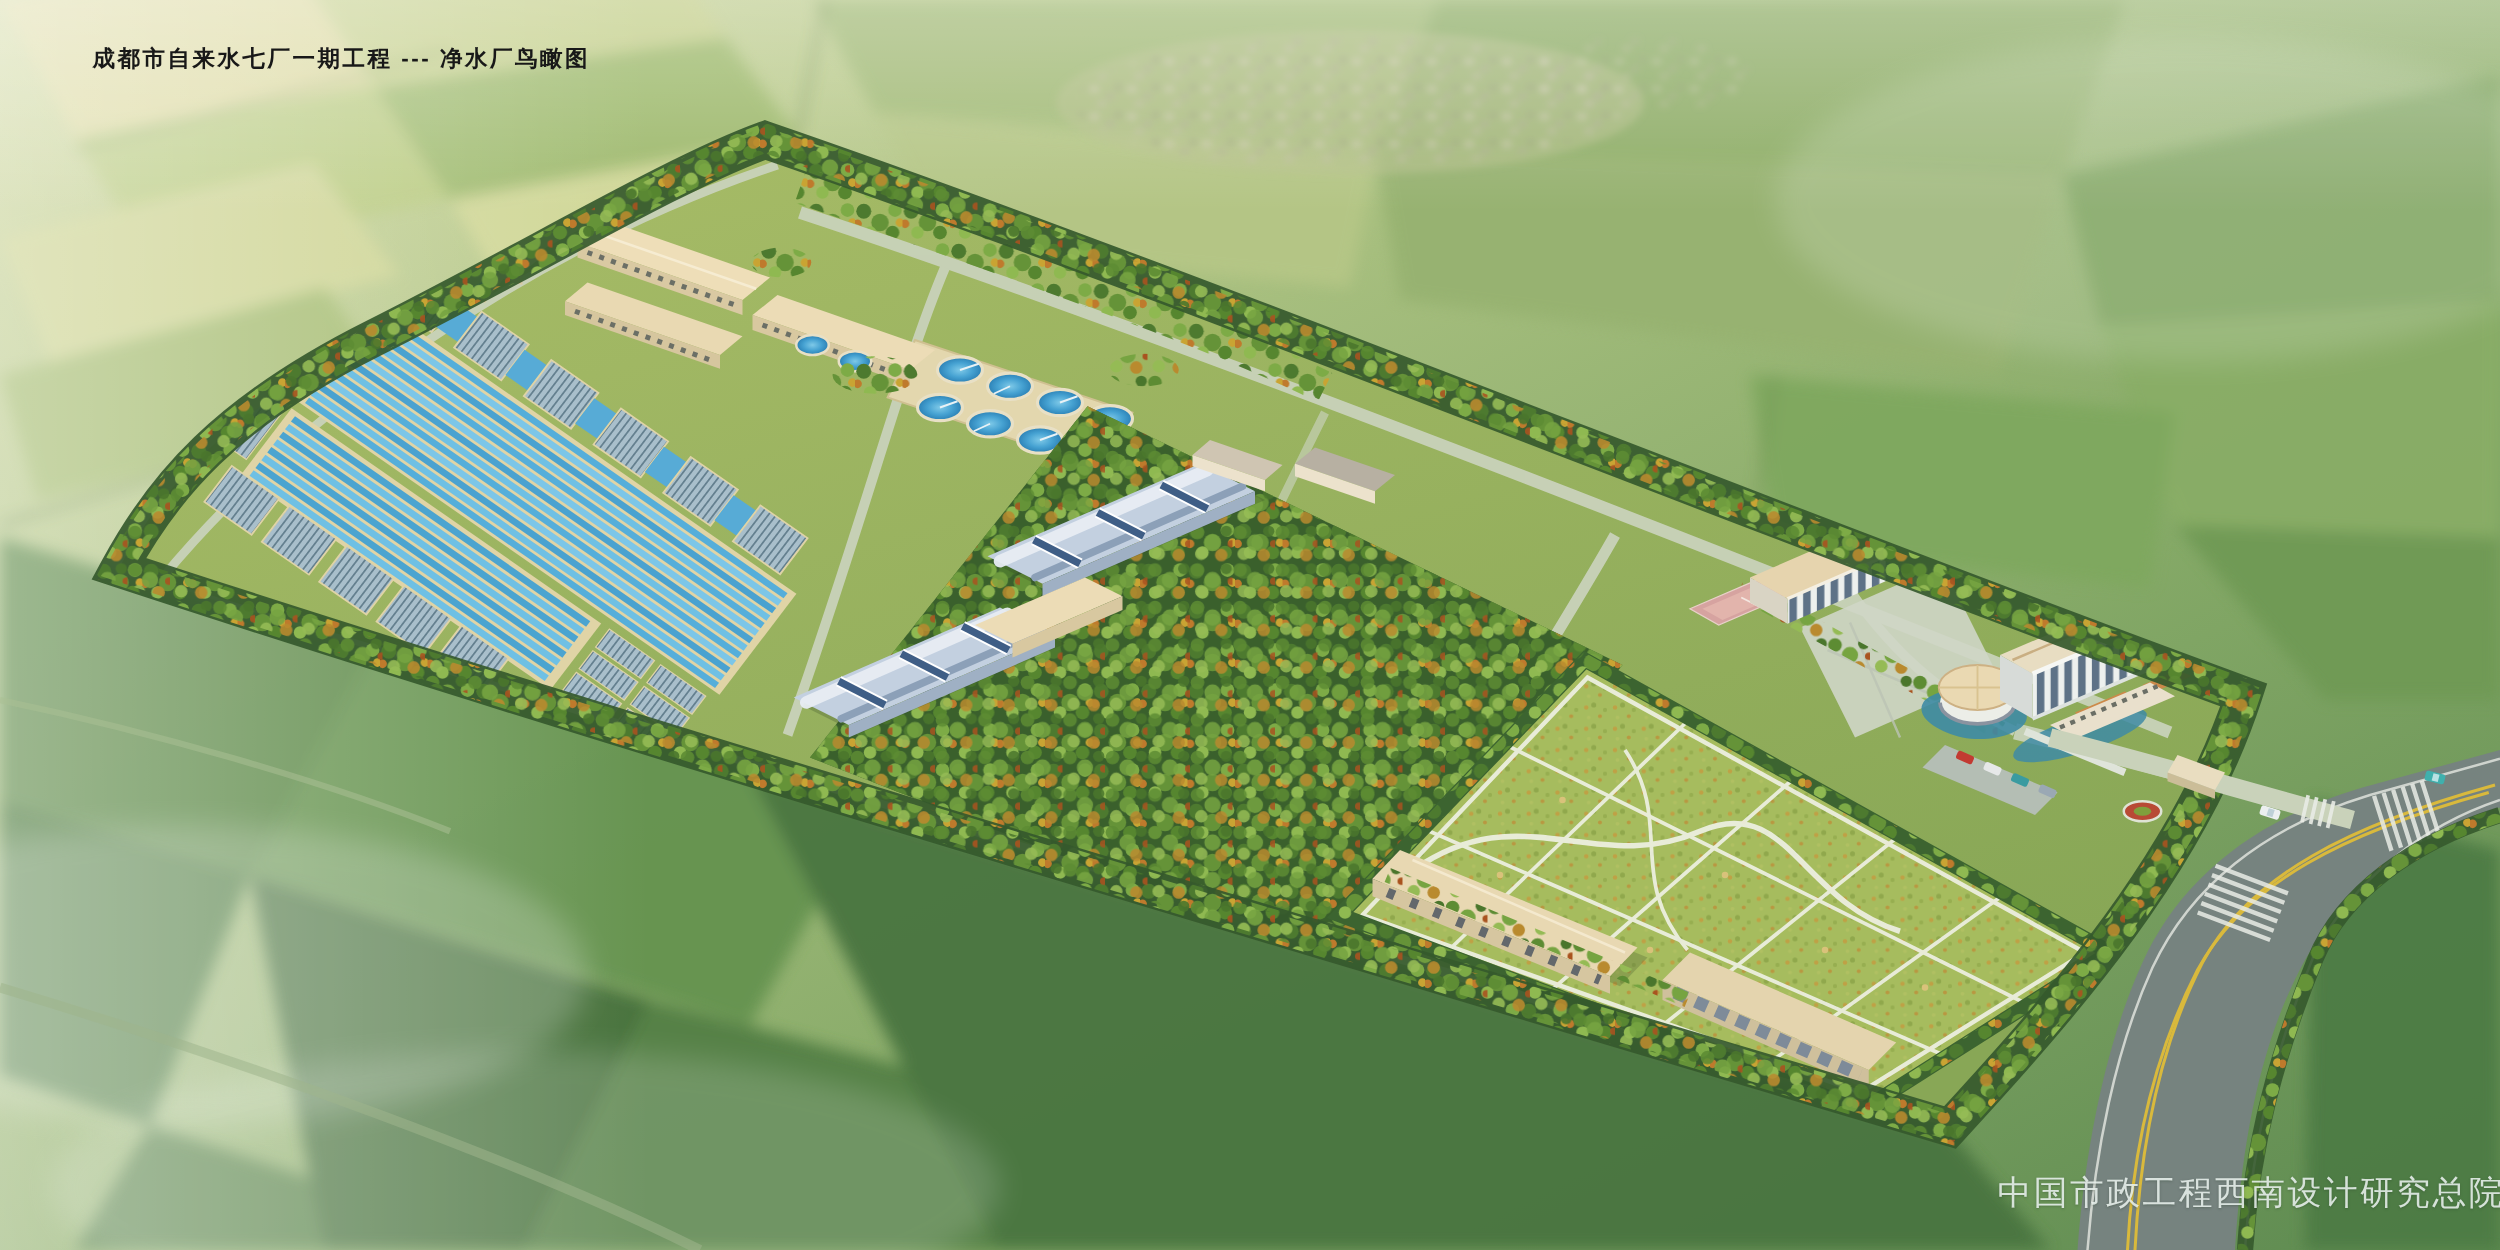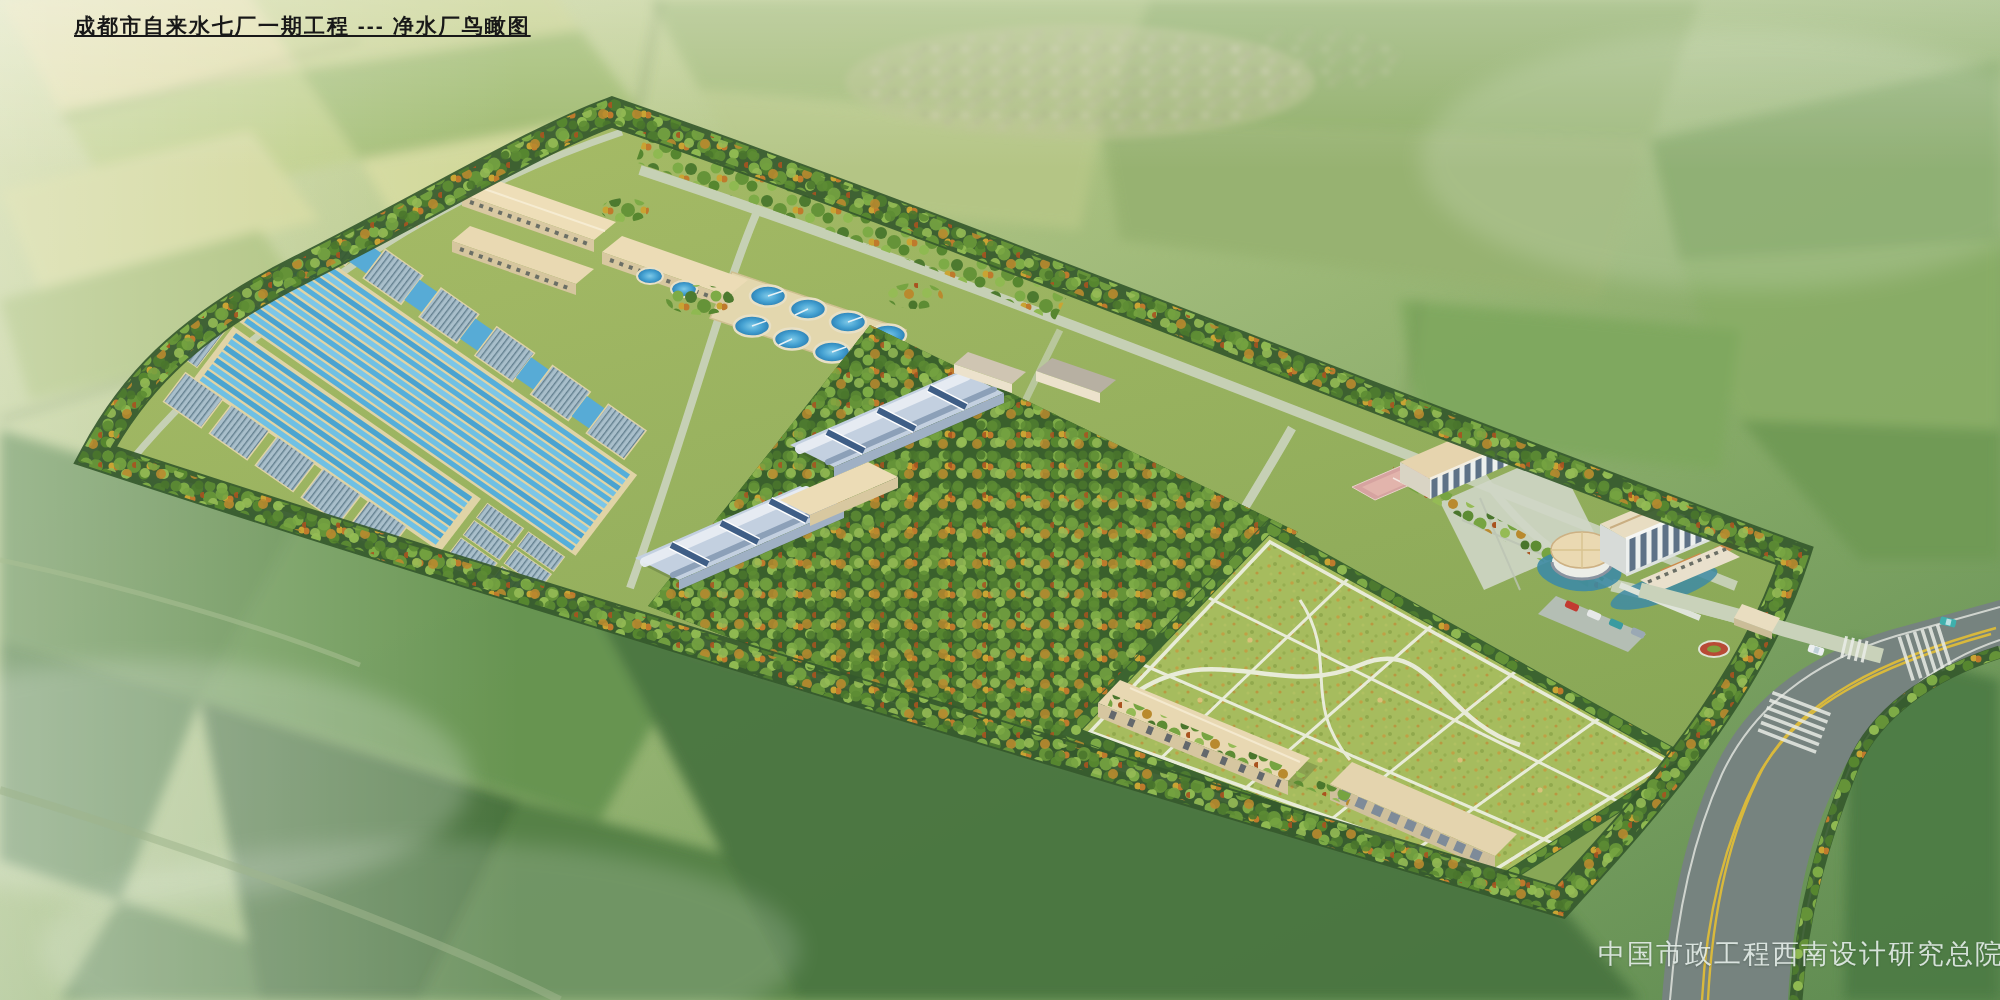--- a/index.html
+++ b/index.html
@@ -1,20 +1,20 @@
 <!DOCTYPE html>
 <html><head>
 <meta charset="utf-8">
 <style>
   html,body{margin:0;padding:0;background:#7a9a60;}
   .stage{position:relative;width:2000px;height:1000px;overflow:hidden;
          font-family:"Liberation Sans","DejaVu Sans",sans-serif;}
   .stage svg{position:absolute;left:0;top:0;}
-  .title{position:absolute;left:74px;top:12px;font-size:21px;font-weight:600;
-         color:#181818;letter-spacing:2px;white-space:nowrap;text-decoration:underline;}
+  .title{position:absolute;left:74px;top:35px;font-size:18px;font-weight:600;
+         color:#181818;letter-spacing:2px;white-space:nowrap;}
   .credit{position:absolute;left:1598px;top:936px;font-size:27px;font-weight:500;
          color:rgba(233,241,238,0.88);letter-spacing:2px;white-space:nowrap;
          text-shadow:0 1px 2px rgba(40,60,40,.35);}
 </style>
 </head>
 <body>
 
 <div class="stage">
 <svg width="2000" height="1000" viewBox="0 0 2000 1000">
 <defs>

